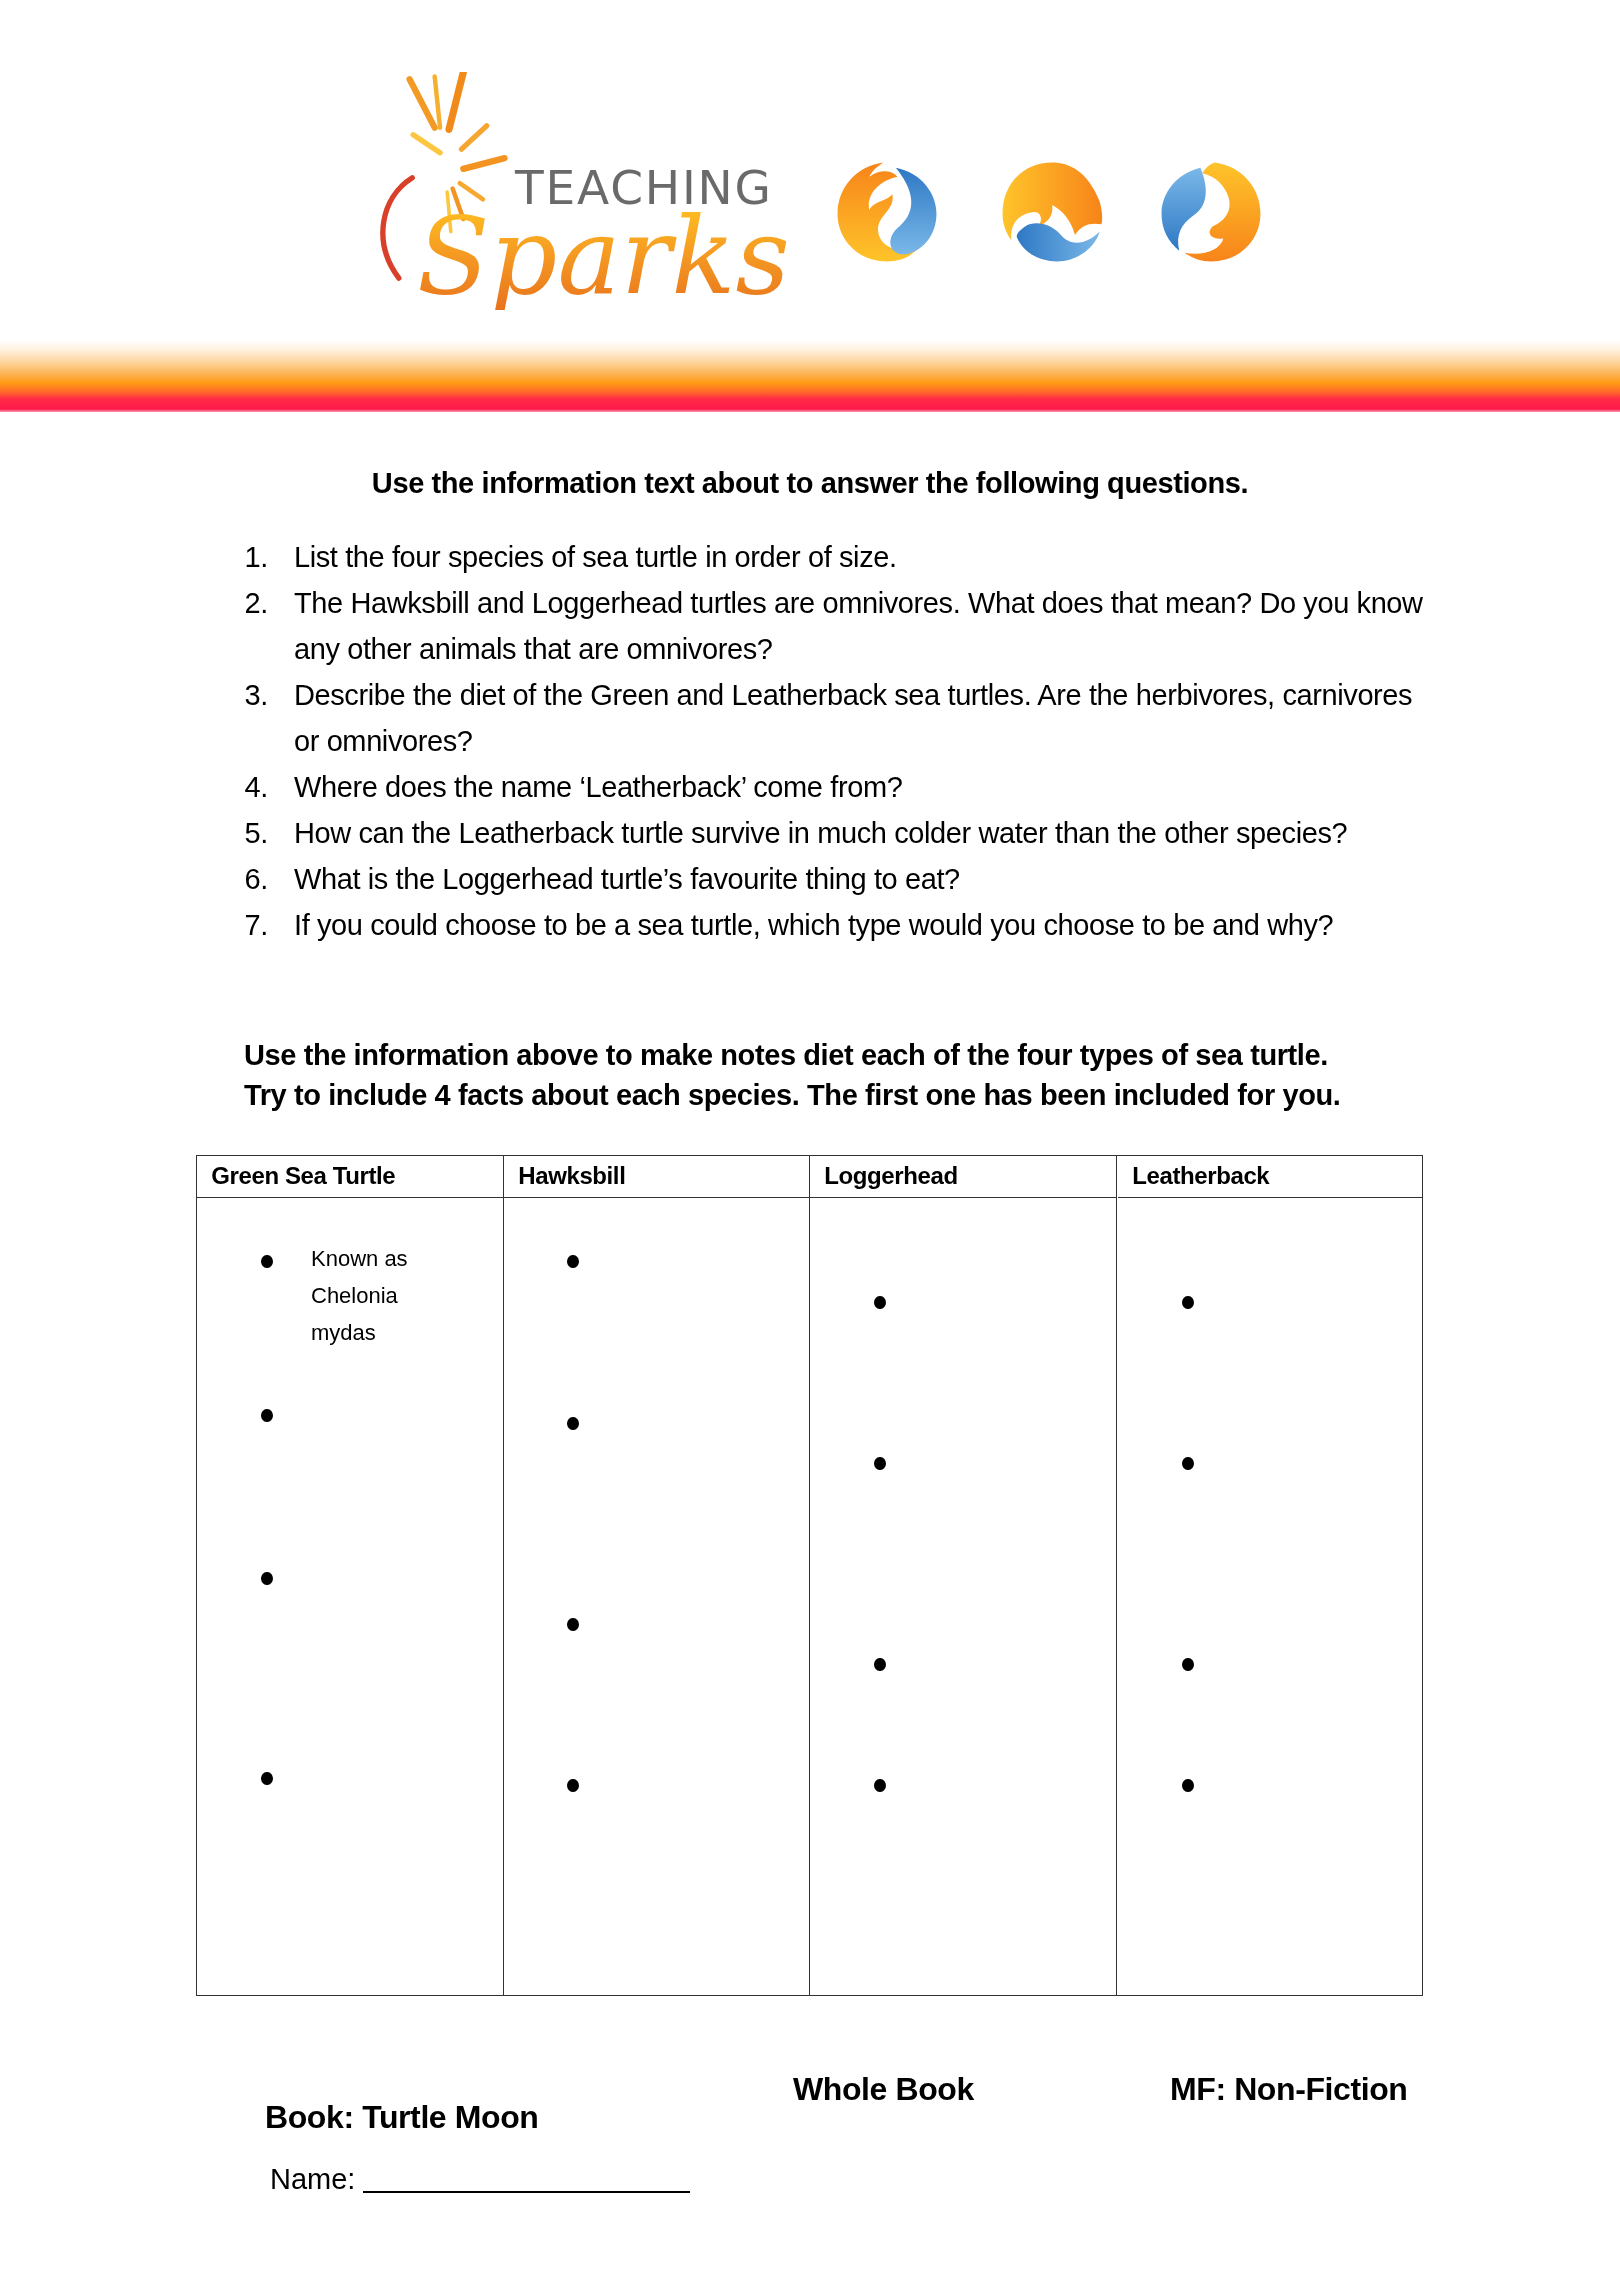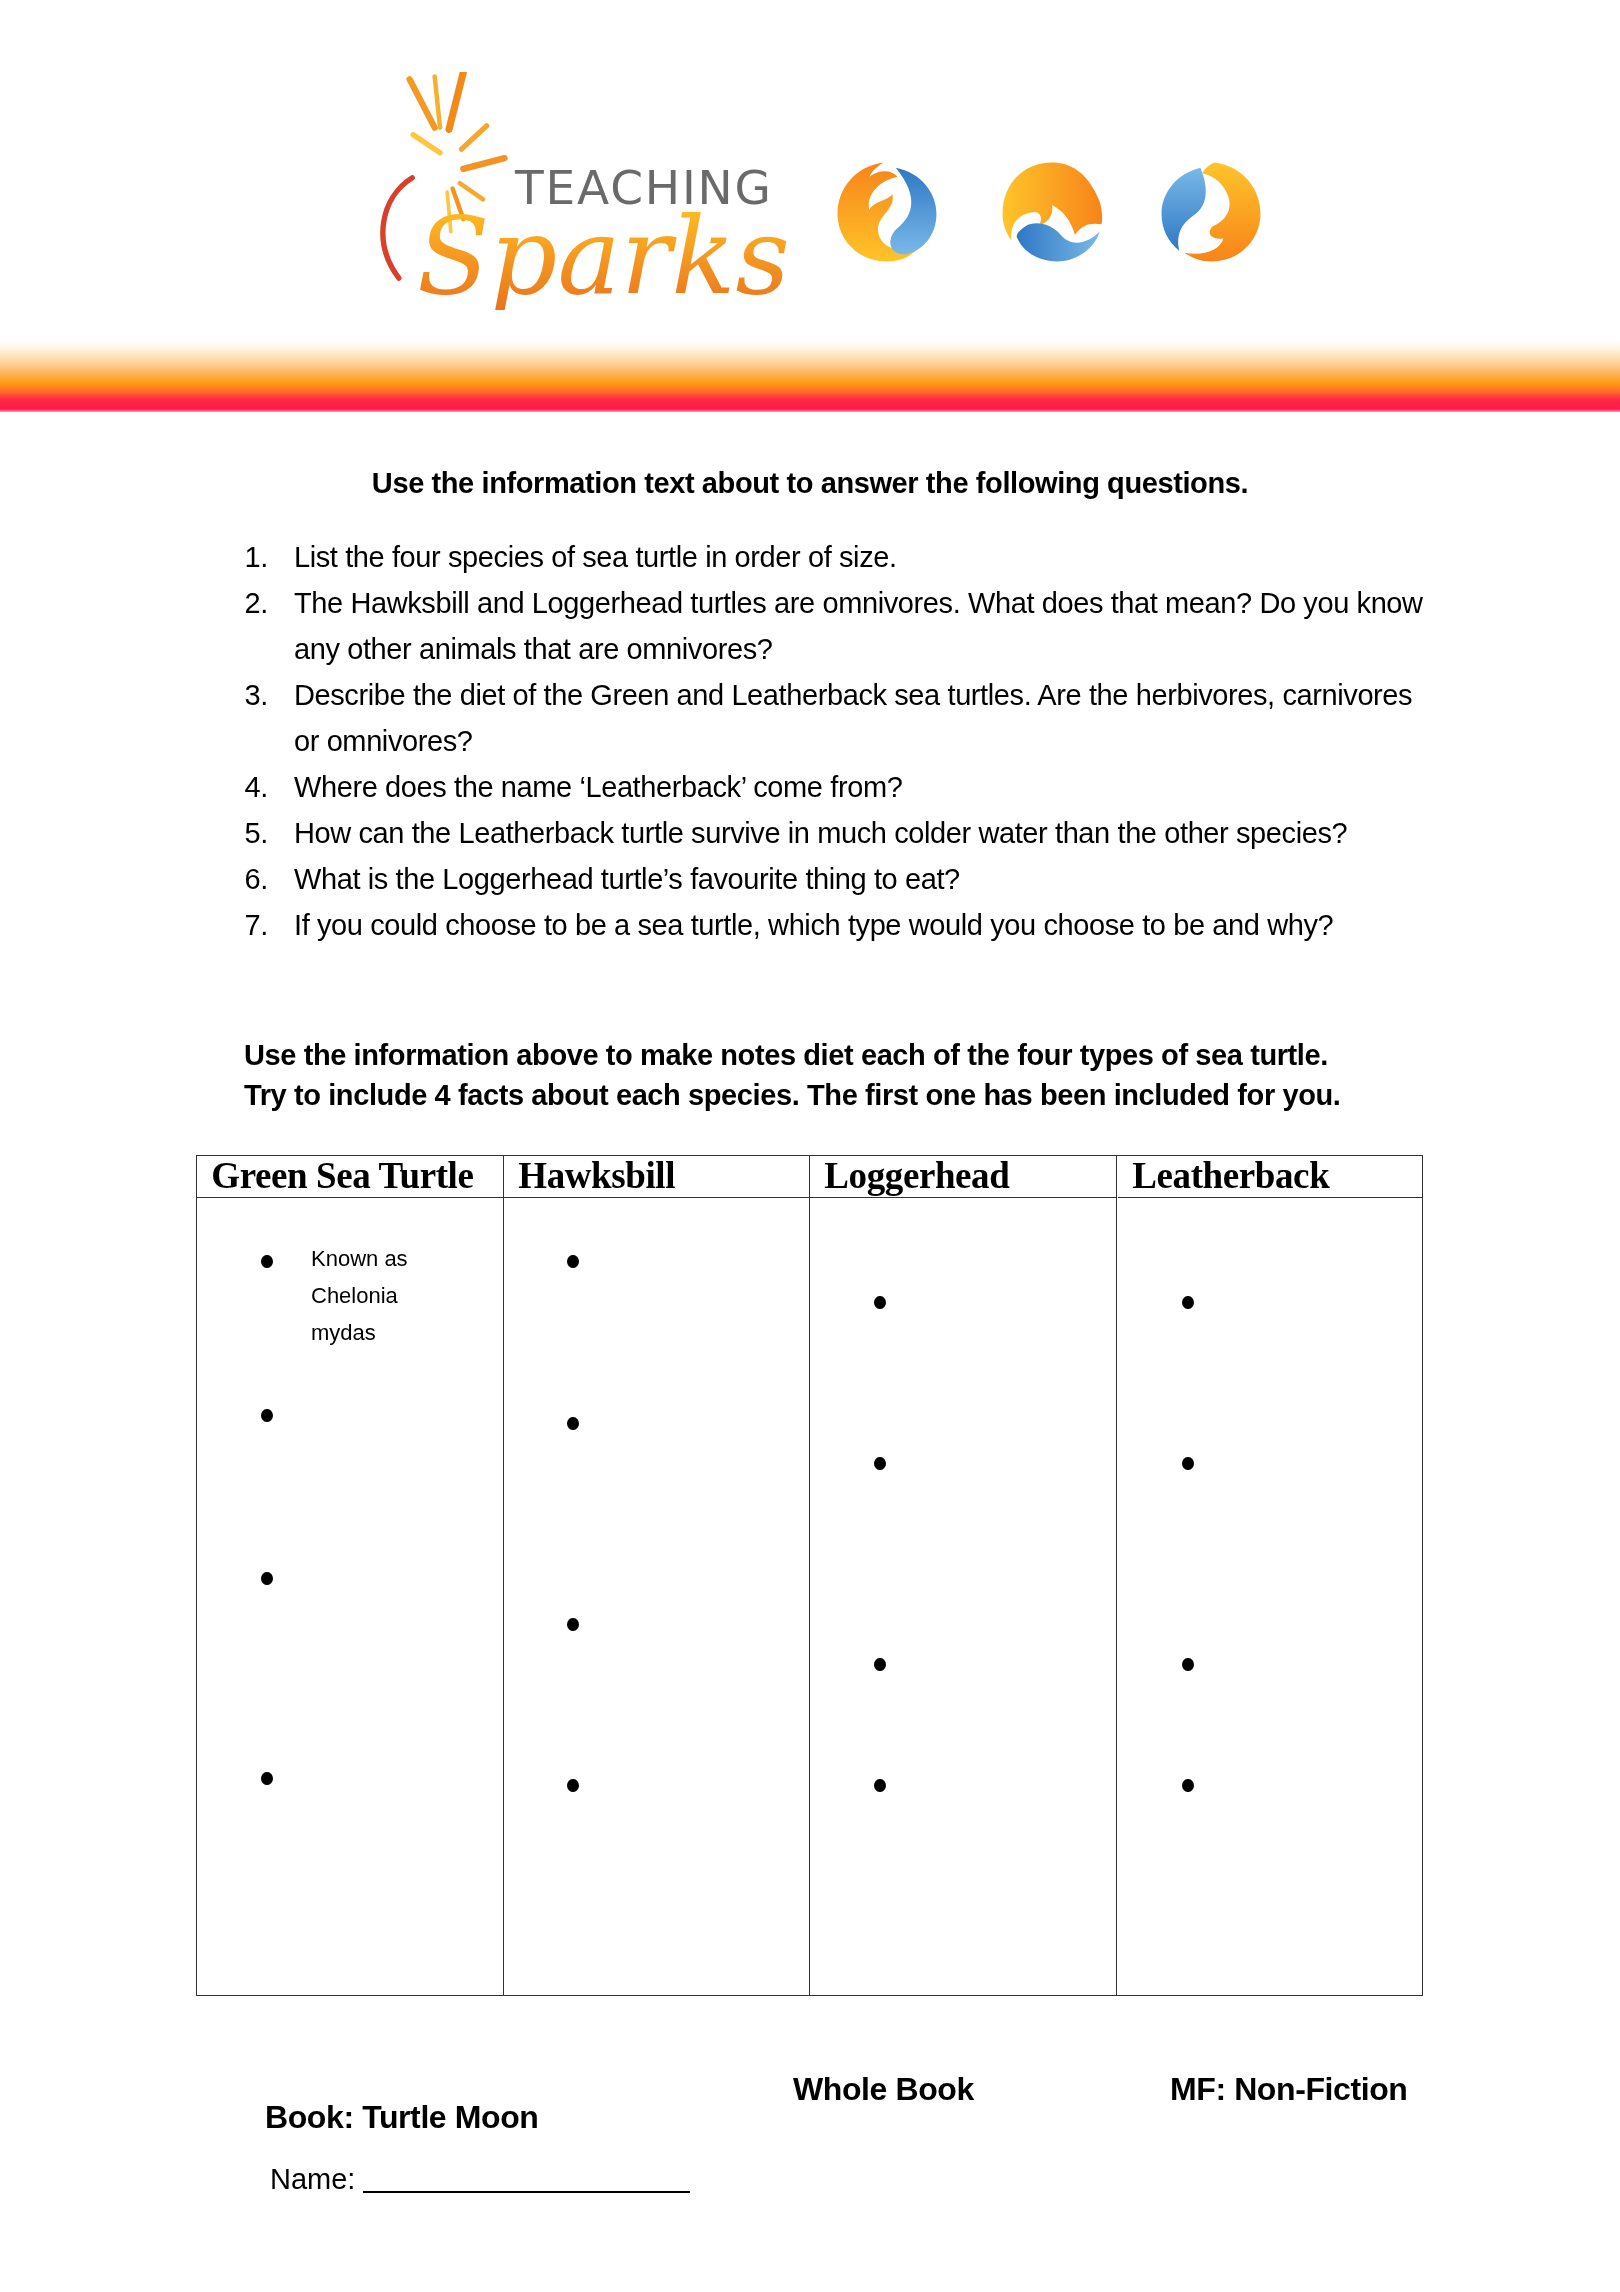--- a/index.html
+++ b/index.html
@@ -62,23 +62,22 @@
     left: 196px; top: 1155px; width: 1227px; height: 841px;
     border: 1.3px solid #333; box-sizing: border-box;
   }
   .col {
     position: absolute; top: 0; height: 100%; box-sizing: border-box;
     border-right: 1.3px solid #333;
   }
   .col:last-child { border-right: none; }
   .col-head {
     height: 42px; border-bottom: 1.3px solid #333; box-sizing: border-box;
-    font-weight: bold; font-size: 37px; line-height: 39px; padding-left: 14.3px;
+    font-weight: bold; font-size: 24px; line-height: 39px; padding-left: 14.3px;
     letter-spacing: -0.4px;
-    font-family: Liberation Serif, serif;
   }
   .bullet {
     position: absolute; width: 11.6px; height: 13.4px; border-radius: 50%; background: #000;
   }
   .bullet-text {
     position: absolute; font-size: 22px; line-height: 37px; width: 134px;
   }
 
   
   .footer-item { top: 2071px; font-weight: bold; font-size: 32px; letter-spacing: -0.4px; }

